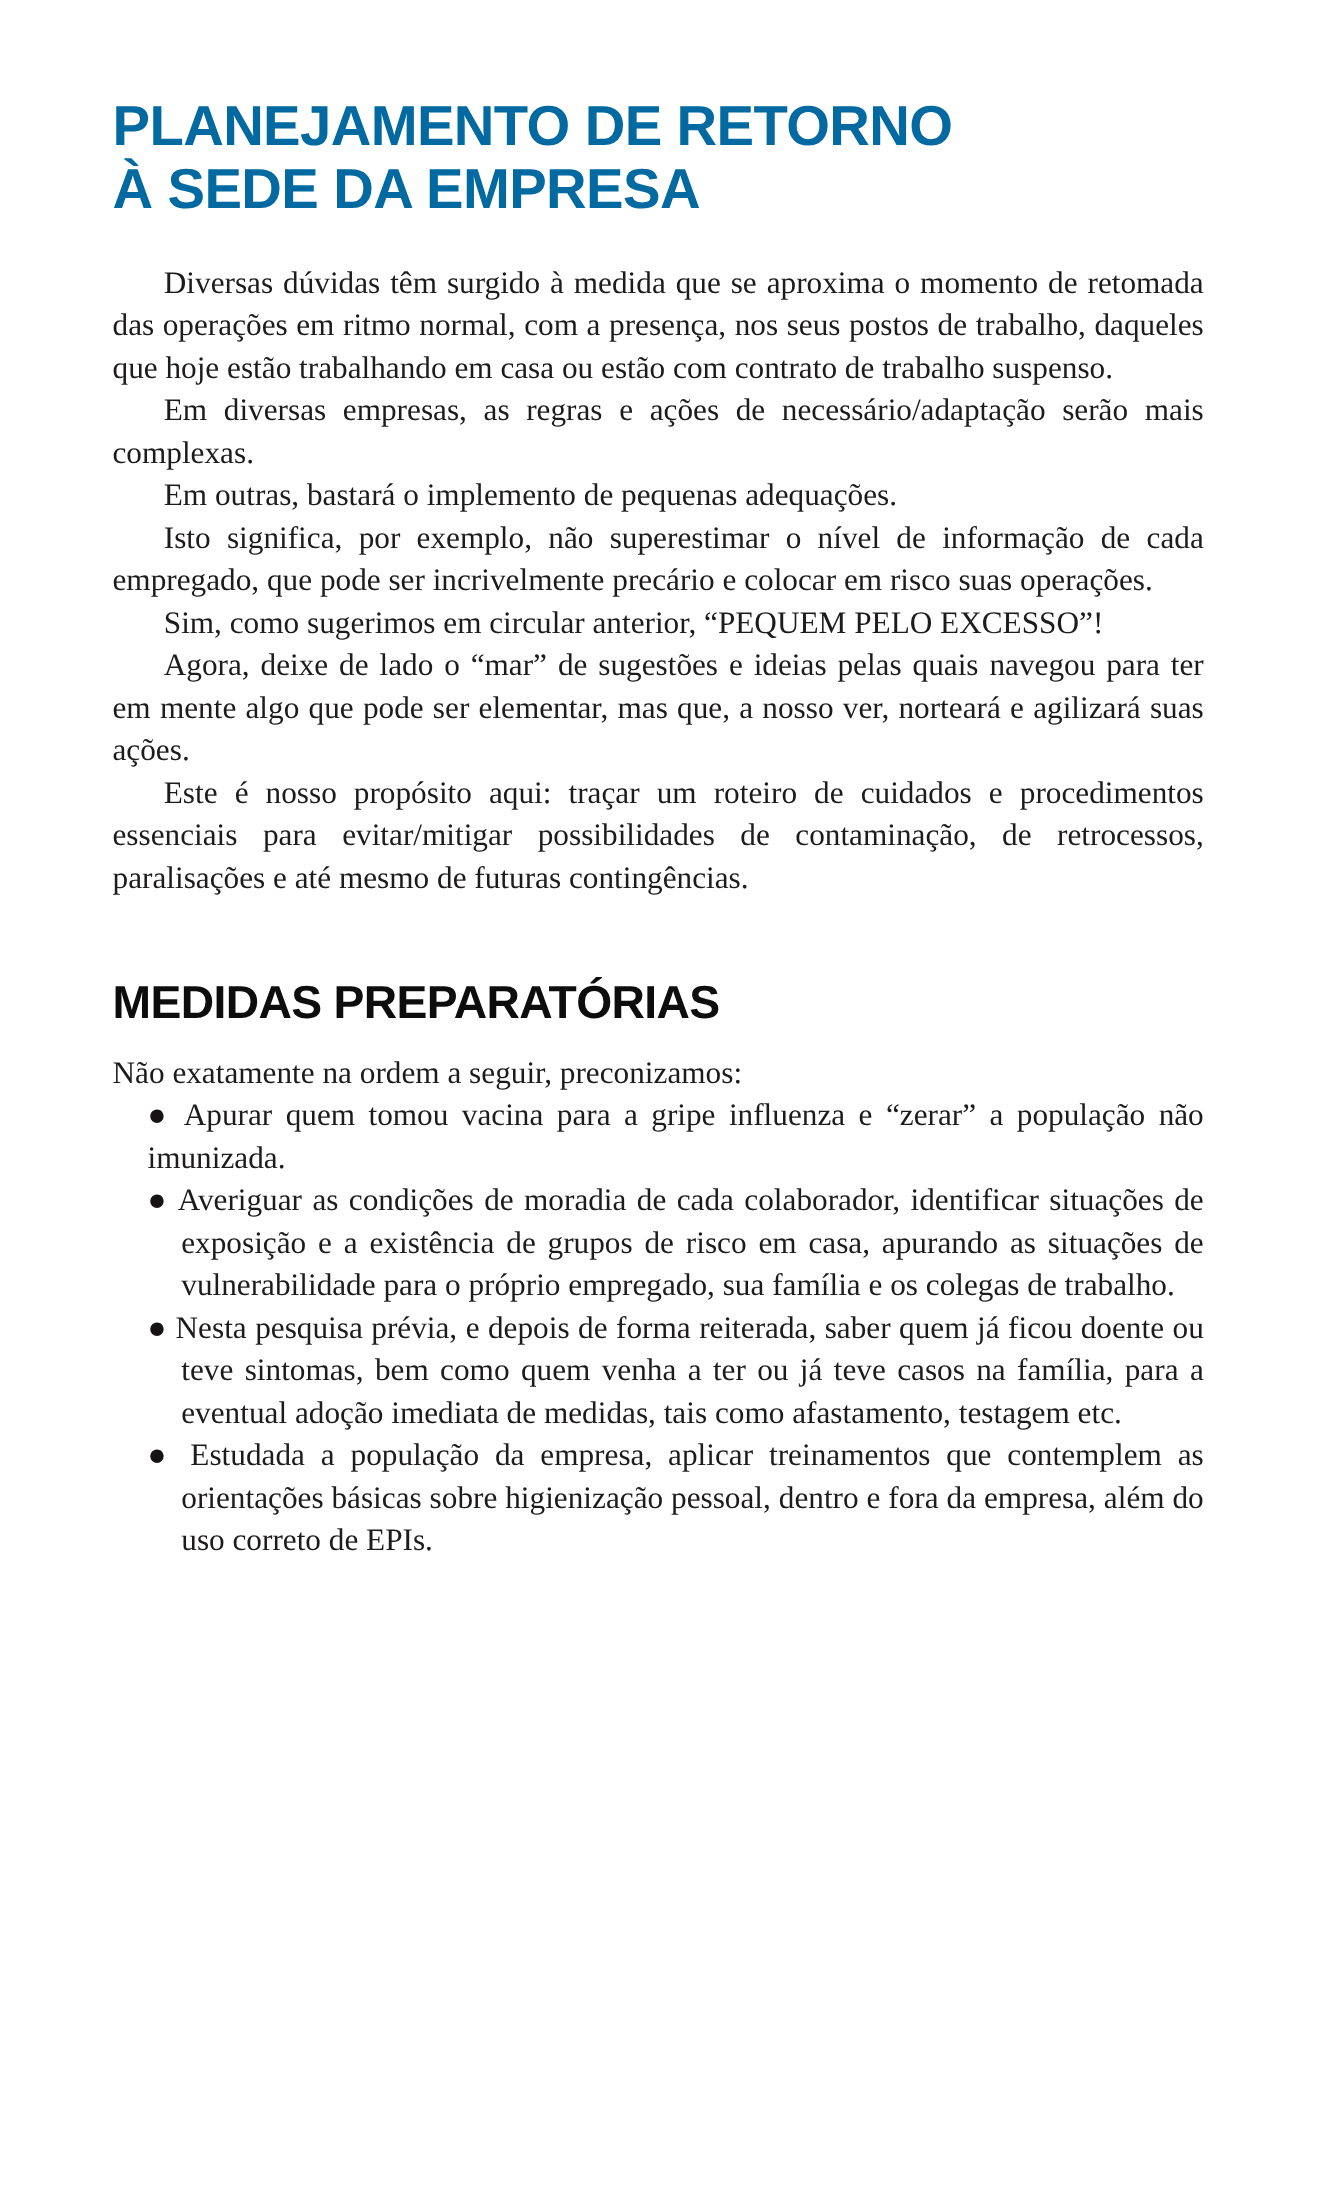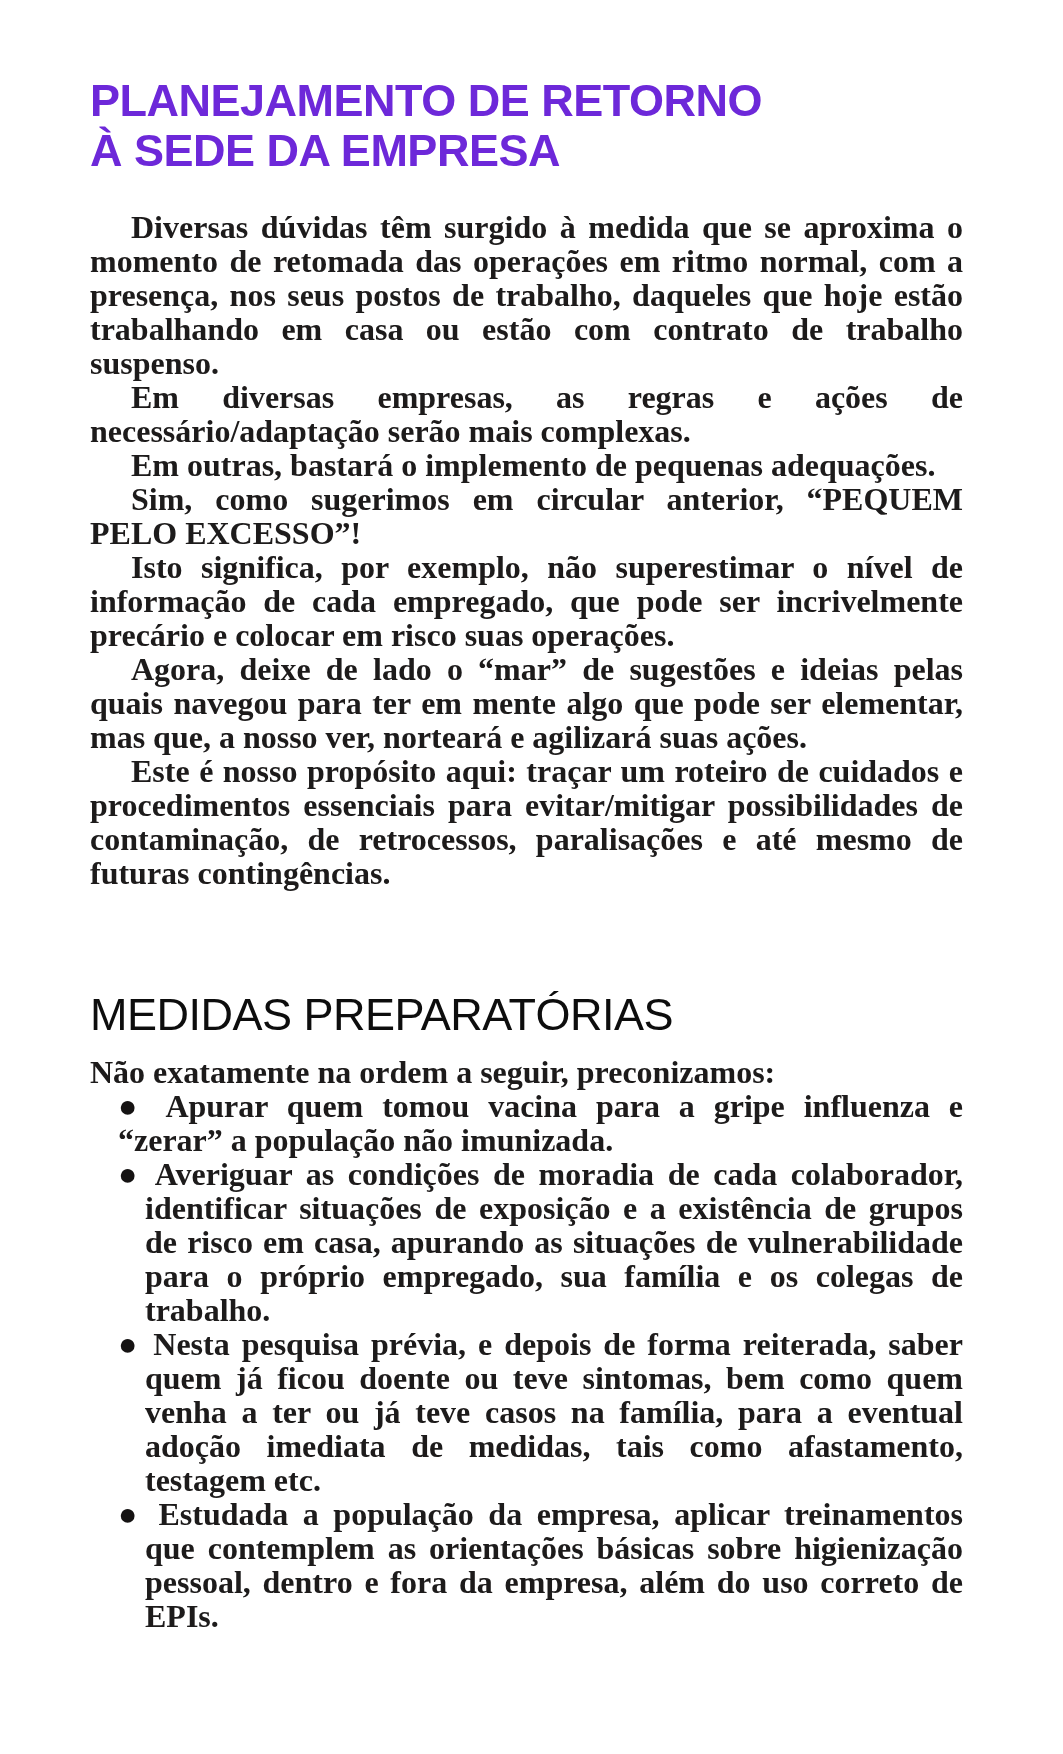--- a/index.html
+++ b/index.html
@@ -19,42 +19,41 @@
     background: #ffffff;
   }
   h1.doc-title {
     margin: 76px 0 0 0;
     padding: 0;
     font-family: "Liberation Sans", sans-serif;
     font-weight: 800;
     font-size: 45px;
     line-height: 50px;
     letter-spacing: -0.5px;
-    color: #6d28d9;
+    color: #0369a1;
   }
   h1.doc-title .tline { display: block; }
   h2.section-title {
-    margin: 100px 0 0 0;
+    margin: 57px 0 0 0;
     padding: 0;
     font-family: "Liberation Sans", sans-serif;
-    font-weight: 400;
-    font-size: 45px;
+    font-weight: 700;
+    font-size: 37px;
     line-height: 50px;
     letter-spacing: -0.5px;
     color: #0d0d0d;
   }
   p.body {
     margin: 0;
     padding: 0;
     font-family: "Liberation Serif", serif;
-    font-size: 32px;
+    font-size: 25px;
     line-height: 34px;
     color: #1d1b1b;
     text-align: justify;
-    font-weight: bold;
   }
   p.indent { text-indent: 41px; }
   p.first { margin-top: 34px; }
   p.intro { margin-top: 15px; }
   .bullets { margin: 0; padding: 0; }
   p.bullet { text-indent: 0; margin-left: 28px; }
   p.bullet.hang {
     padding-left: 27px;
     text-indent: -27px;
   }
@@ -68,22 +67,22 @@
 <div class="page">
 
   <h1 class="doc-title">
     <span class="tline">PLANEJAMENTO DE RETORNO</span>
     <span class="tline">À SEDE DA EMPRESA</span>
   </h1>
 
   <p class="body indent first">Diversas dúvidas têm surgido à medida que se aproxima o momento de retomada das operações em ritmo normal, com a presença, nos seus postos de trabalho, daqueles que hoje estão trabalhando em casa ou estão com contrato de trabalho suspenso.</p>
   <p class="body indent">Em diversas empresas, as regras e ações de necessário/adaptação serão mais complexas.</p>
   <p class="body indent">Em outras, bastará o implemento de pequenas adequações.</p>
+  <p class="body indent">Isto significa, por exemplo, não superestimar o nível de informação de cada empregado, que pode ser incrivelmente precário e colocar em risco suas operações.</p>
   <p class="body indent">Sim, como sugerimos em circular anterior, “PEQUEM PELO EXCESSO”!</p>
-  <p class="body indent">Isto significa, por exemplo, não superestimar o nível de informação de cada empregado, que pode ser incrivelmente precário e colocar em risco suas operações.</p>
   <p class="body indent">Agora, deixe de lado o “mar” de sugestões e ideias pelas quais navegou para ter em mente algo que pode ser elementar, mas que, a nosso ver, norteará e agilizará suas ações.</p>
   <p class="body indent">Este é nosso propósito aqui: traçar um roteiro de cuidados e procedimentos essenciais para evitar/mitigar possibilidades de contaminação, de retrocessos, paralisações e até mesmo de futuras contingências.</p>
 
   <h2 class="section-title">MEDIDAS PREPARATÓRIAS</h2>
 
   <p class="body intro">Não exatamente na ordem a seguir, preconizamos:</p>
 
   <div class="bullets">
     <p class="body bullet"><span class="dot">●</span> <span class="btext">Apurar quem tomou vacina para a gripe influenza e “zerar” a população não imunizada.</span></p>
     <p class="body bullet hang"><span class="dot">●</span> <span class="btext">Averiguar as condições de moradia de cada colaborador, identificar situações de exposição e a existência de grupos de risco em casa, apurando as situações de vulnerabilidade para o próprio empregado, sua família e os colegas de trabalho.</span></p>

